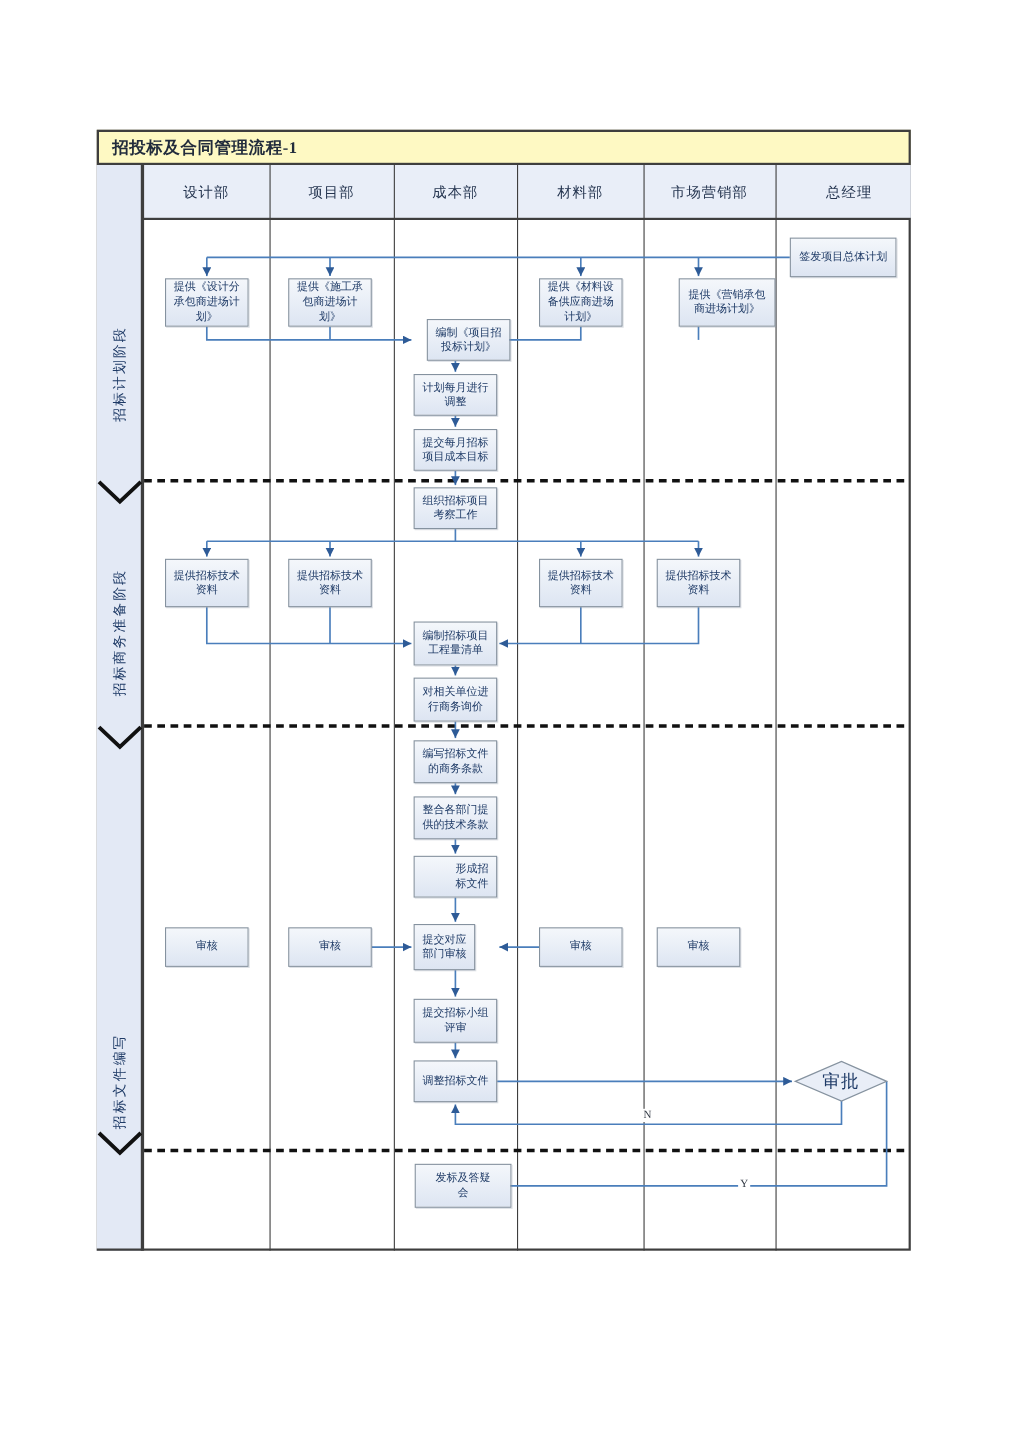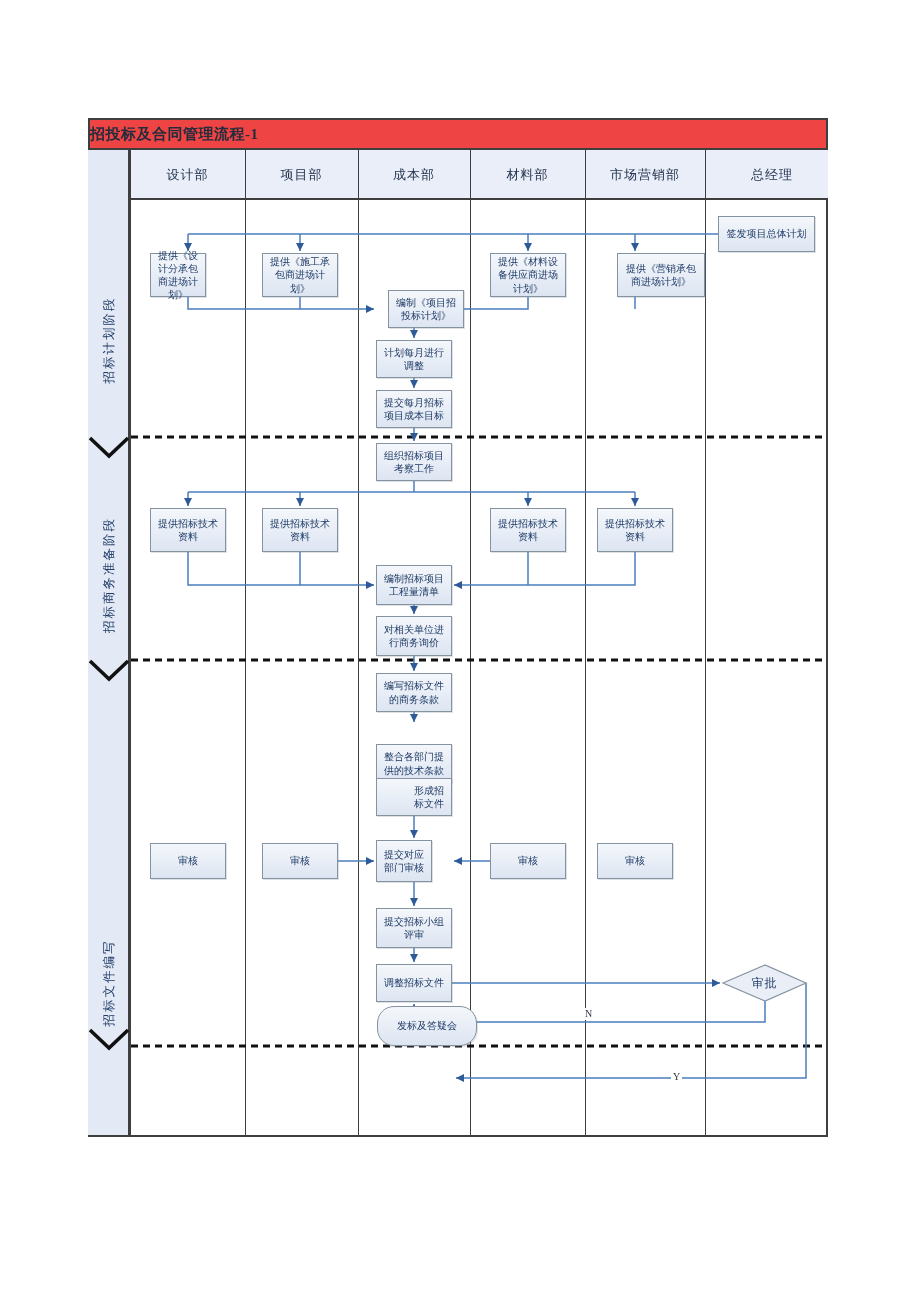--- a/index.html
+++ b/index.html
@@ -1,40 +1,40 @@
 <!DOCTYPE html>
 <html><head>
 <meta charset="utf-8">
 <style>
   html,body{margin:0;padding:0;background:#ffffff;}
   .page{position:relative;width:920px;height:1301px;background:#ffffff;overflow:hidden;
         font-family:"Liberation Serif","DejaVu Serif",serif;}
   .chart-frame{position:absolute;left:88px;top:118px;width:740px;height:1019px;
         border:2px solid #3e3e3e;box-sizing:border-box;background:#ffffff;}
   .title-bar{position:absolute;left:88px;top:118px;width:740px;height:32px;box-sizing:border-box;
-        background:#ef4444;border:2px solid #3e3e3e;display:flex;align-items:center;
-        padding-left:0;font-size:15px;font-weight:600;color:#222c3c;letter-spacing:.5px;}
+        background:#fef9c3;border:2px solid #3e3e3e;display:flex;align-items:center;
+        padding-left:12px;font-size:15px;font-weight:600;color:#222c3c;letter-spacing:.5px;}
   .header-row{position:absolute;left:130px;top:150px;width:698px;height:50px;box-sizing:border-box;
         background:#e9eef8;border-bottom:2px solid #3e3e3e;}
   .header-cell{position:absolute;top:150px;height:50px;display:flex;align-items:center;justify-content:center;
         font-size:13px;color:#24344f;letter-spacing:1px;}
   .sidebar{position:absolute;left:88px;top:150px;width:42px;height:987px;box-sizing:border-box;
         background:#e3e9f5;border-right:2px solid #3e3e3e;border-bottom:2px solid #3e3e3e;}
   .phase-label{position:absolute;width:200px;height:18px;line-height:18px;text-align:center;
         transform:rotate(-90deg);font-size:12.5px;letter-spacing:2px;color:#1e3a66;}
   .vline{position:absolute;top:150px;height:987px;width:0;border-left:1.8px solid #3e3e3e;}
   svg.wires{position:absolute;left:0;top:0;width:920px;height:1301px;pointer-events:none;}
   .node{position:absolute;box-sizing:border-box;display:flex;align-items:center;justify-content:center;
         text-align:center;font-size:10px;line-height:1.32;color:#1e3a66;
         background:linear-gradient(180deg,#f4f7fb 0%,#dde5f2 100%);
         border:1px solid #85929f;padding:2px 6px;box-shadow:1px 1px 0 rgba(120,130,150,.25);}
   .node.wide{padding:2px 4px;}
   .node.narrowwrap{padding:2px 15px;}
   .diamond-label{position:absolute;display:flex;align-items:center;justify-content:center;
-        font-size:12px;color:#1e3a66;letter-spacing:1px;background:transparent;border:none;box-shadow:none;}
+        font-size:16px;color:#1e3a66;letter-spacing:1px;background:transparent;border:none;box-shadow:none;}
   .branch-label{position:absolute;font-size:10px;color:#333a45;background:#ffffff;padding:0 2px;line-height:12px;}
 </style>
 </head>
 <body>
 
 <div class="page">
 
   <div class="chart-frame"></div>
   <div class="title-bar">招投标及合同管理流程-1</div>
   <div class="header-row"></div>
@@ -120,46 +120,46 @@
 
       <path d="M452 983 H720" marker-end="url(#ah)"></path>
       <path d="M765 1001 V1022 H414 V1004" marker-end="url(#ah)"></path>
       <path d="M806 983 V1078 H456" marker-end="url(#ah)"></path>
     </g>
 
     <polygon points="723,983 765,965 806,983 765,1001" fill="#e9eef7" stroke="#85929f" stroke-width="1.2"></polygon>
   </svg>
 
   <div class="node wide" style="left:718px;top:216px;width:97px;height:36px;">签发项目总体计划</div>
-  <div class="node" style="left:150px;top:253px;width:56px;height:44px;">提供《设计分承包商进场计划》</div>
+  <div class="node" style="left:150px;top:253px;width:76px;height:44px;">提供《设计分承包商进场计划》</div>
   <div class="node" style="left:262px;top:253px;width:76px;height:44px;">提供《施工承包商进场计划》</div>
   <div class="node" style="left:490px;top:253px;width:76px;height:44px;">提供《材料设备供应商进场计划》</div>
   <div class="node" style="left:617px;top:253px;width:88px;height:44px;">提供《营销承包商进场计划》</div>
   <div class="node" style="left:388px;top:290px;width:76px;height:38px;">编制《项目招投标计划》</div>
   <div class="node" style="left:376px;top:340px;width:76px;height:38px;">计划每月进行调整</div>
   <div class="node" style="left:376px;top:390px;width:76px;height:38px;text-align:center;">提交每月招标项目成本目标</div>
   <div class="node" style="left:376px;top:443px;width:76px;height:38px;">组织招标项目考察工作</div>
 
   <div class="node" style="left:150px;top:508px;width:76px;height:44px;">提供招标技术资料</div>
   <div class="node" style="left:262px;top:508px;width:76px;height:44px;">提供招标技术资料</div>
   <div class="node" style="left:490px;top:508px;width:76px;height:44px;">提供招标技术资料</div>
   <div class="node" style="left:597px;top:508px;width:76px;height:44px;">提供招标技术资料</div>
   <div class="node" style="left:376px;top:565px;width:76px;height:40px;">编制招标项目工程量清单</div>
   <div class="node" style="left:376px;top:616px;width:76px;height:40px;">对相关单位进行商务询价</div>
 
   <div class="node" style="left:376px;top:673px;width:76px;height:39px;">编写招标文件的商务条款</div>
-  <div class="node" style="left:376px;top:724px;width:76px;height:39px;margin-top:20px;">整合各部门提供的技术条款</div>
+  <div class="node" style="left:376px;top:724px;width:76px;height:39px;">整合各部门提供的技术条款</div>
   <div class="node" style="left:376px;top:778px;width:76px;height:38px;padding-left:36px;">形成招标文件</div>
   <div class="node" style="left:150px;top:843px;width:76px;height:36px;">审核</div>
   <div class="node" style="left:262px;top:843px;width:76px;height:36px;">审核</div>
   <div class="node" style="left:490px;top:843px;width:76px;height:36px;">审核</div>
   <div class="node" style="left:597px;top:843px;width:76px;height:36px;">审核</div>
   <div class="node" style="left:376px;top:840px;width:56px;height:42px;">提交对应部门审核</div>
   <div class="node" style="left:376px;top:908px;width:76px;height:40px;">提交招标小组评审</div>
   <div class="node" style="left:376px;top:964px;width:76px;height:38px;">调整招标文件</div>
   <div class="diamond-label" style="left:723px;top:965px;width:83px;height:36px;">审批</div>
 
-  <div class="node narrowwrap" style="left:377px;top:1006px;width:100px;height:40px;border-radius:17px;">发标及答疑会</div>
+  <div class="node narrowwrap" style="left:377px;top:1058px;width:88px;height:40px;">发标及答疑会</div>
 
   <div class="branch-label" style="left:583px;top:1008px;">N</div>
   <div class="branch-label" style="left:671px;top:1071px;">Y</div>
 
 </div>
 
 </body></html>

